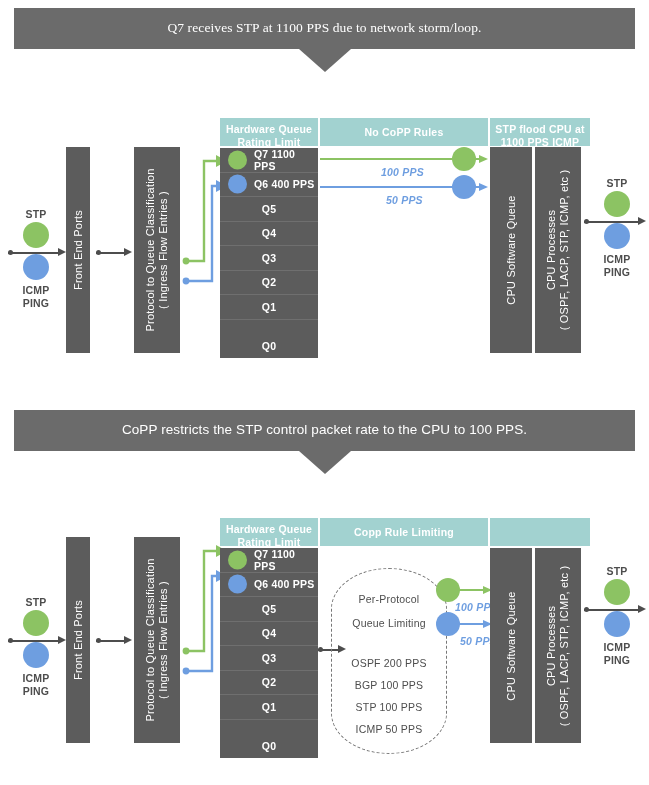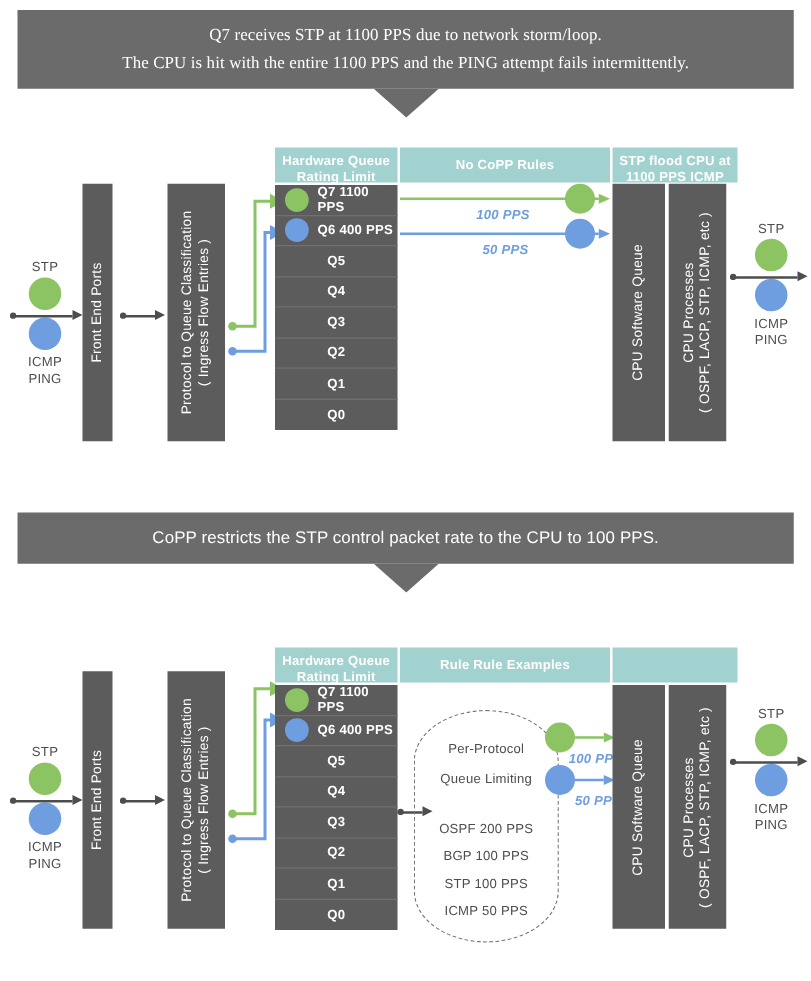--- a/index.html
+++ b/index.html
@@ -86,21 +86,21 @@
     border-bottom: 1px solid #6f6f6f;
     color: #ffffff;
     font-size: 10.5px;
     font-weight: bold;
     display: flex;
     align-items: center;
     justify-content: center;
     box-sizing: border-box;
     letter-spacing: 0.2px;
   }
-  .qrow:last-child { border-bottom: none; }
+  .qrow:last-child { border-bottom: none; margin-top: 14px; }
   .qrow .dot {
     position: absolute;
     left: 8px;
     top: 50%;
     transform: translateY(-50%);
     width: 19px;
     height: 19px;
     border-radius: 50%;
   }
   .qrow.has-dot { justify-content: flex-start; padding-left: 34px; }
@@ -114,21 +114,21 @@
 
   
   .txt {
     position: absolute;
     font-size: 10.5px;
     color: #4d4d4d;
     white-space: nowrap;
     letter-spacing: 0.2px;
   }
   .txt.b { font-weight: bold; }
-  .txt.c { text-align: center; }
+  .txt.c { text-align: center; font-weight: bold; }
 
   
   .harrow { position: absolute; height: 9px; }
   .harrow .line {
     position: absolute;
     left: 0; top: 4px;
     height: 1.6px;
     background: #4d4d4d;
   }
   .harrow .tail {
@@ -179,21 +179,20 @@
     font-size: 10.5px;
     color: #4d4d4d;
     letter-spacing: 0.2px;
   }
 </style>
 </head>
 <body>
 
 <div class="banner" style="top:8px;font-family:Liberation Serif, serif;">
   <span class="banner-line">Q7 receives STP at 1100 PPS due to network storm/loop.</span>
-  <span class="banner-line">The CPU is hit with the entire 1100 PPS and the PING attempt fails intermittently.</span>
   <div class="banner-arrow"></div>
 </div>
 
 <div class="diagram">
 
   <div class="txt c" style="left:14px; top:208px; width:44px;">STP</div>
   <div class="circle c-green" style="left:23px; top:222px; width:26px; height:26px;"></div>
   <div class="circle c-blue" style="left:23px; top:254px; width:26px; height:26px;"></div>
   <div class="txt c" style="left:14px; top:284px; width:44px;">ICMP</div>
   <div class="txt c" style="left:14px; top:297px; width:44px;">PING</div>
@@ -387,21 +386,21 @@
       </div>
   </div>
 
   <div class="harrow" style="left:318px; top:645px; width:30px;">
     <div class="line" style="width:20px;"></div>
       <div class="tail"></div>
       <div class="head" style="left:20px;"></div>
   </div>
 
   <div class="teal" style="left:320px; top:518px; width:168px; height:28px; padding-top:8px;">
-    <span>Rule Rule Examples</span>
+    <span>Copp Rule Limiting</span>
   </div>
 
   <div class="oval" style="left:331px; top:568px; width:116px; height:186px;">
     <div class="oval-txt" style="top:24px;">Per-Protocol</div>
     <div class="oval-txt" style="top:48px;">Queue Limiting</div>
     <div class="oval-txt" style="top:88px;">OSPF 200 PPS</div>
     <div class="oval-txt" style="top:110px;">BGP 100 PPS</div>
     <div class="oval-txt" style="top:132px;">STP 100 PPS</div>
     <div class="oval-txt" style="top:154px;">ICMP 50 PPS</div>
   </div>

